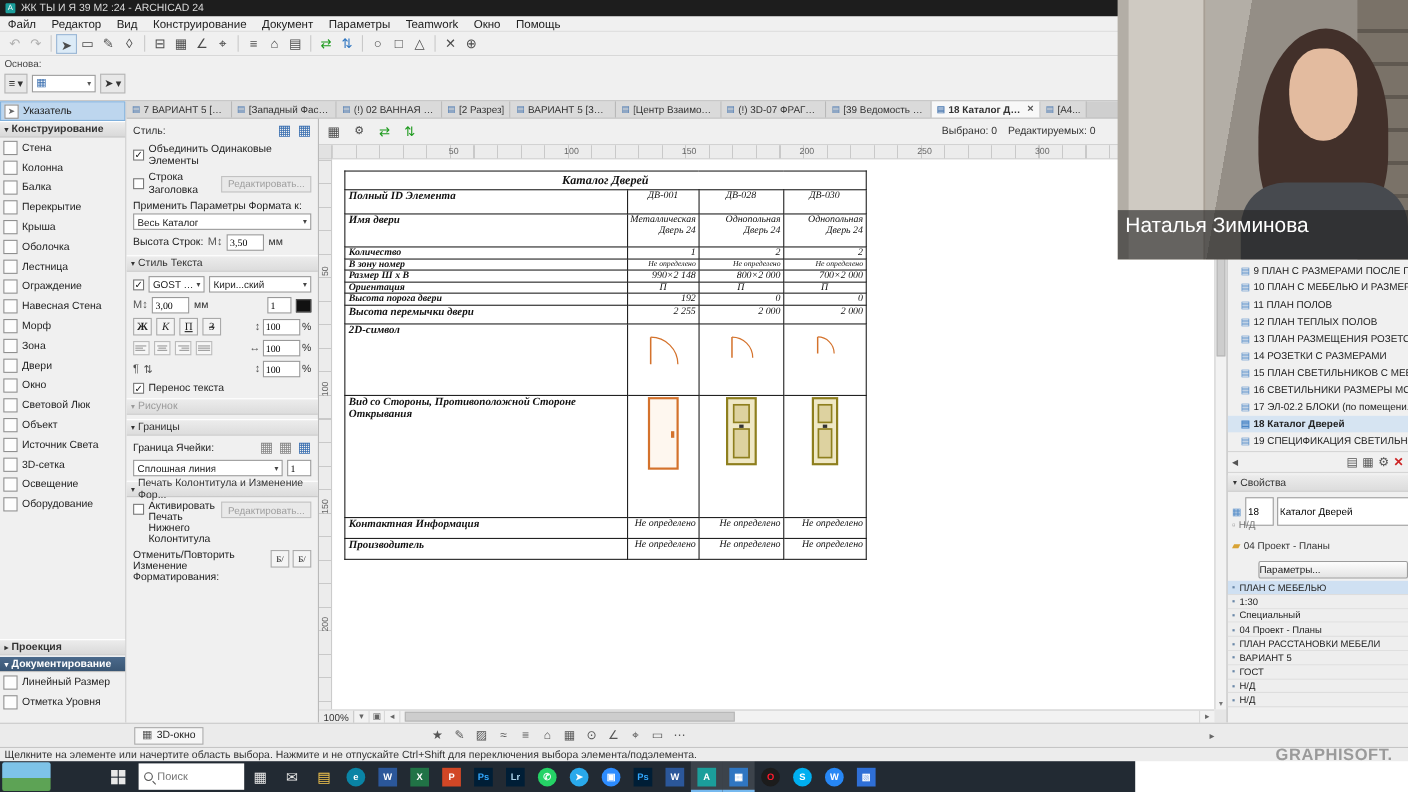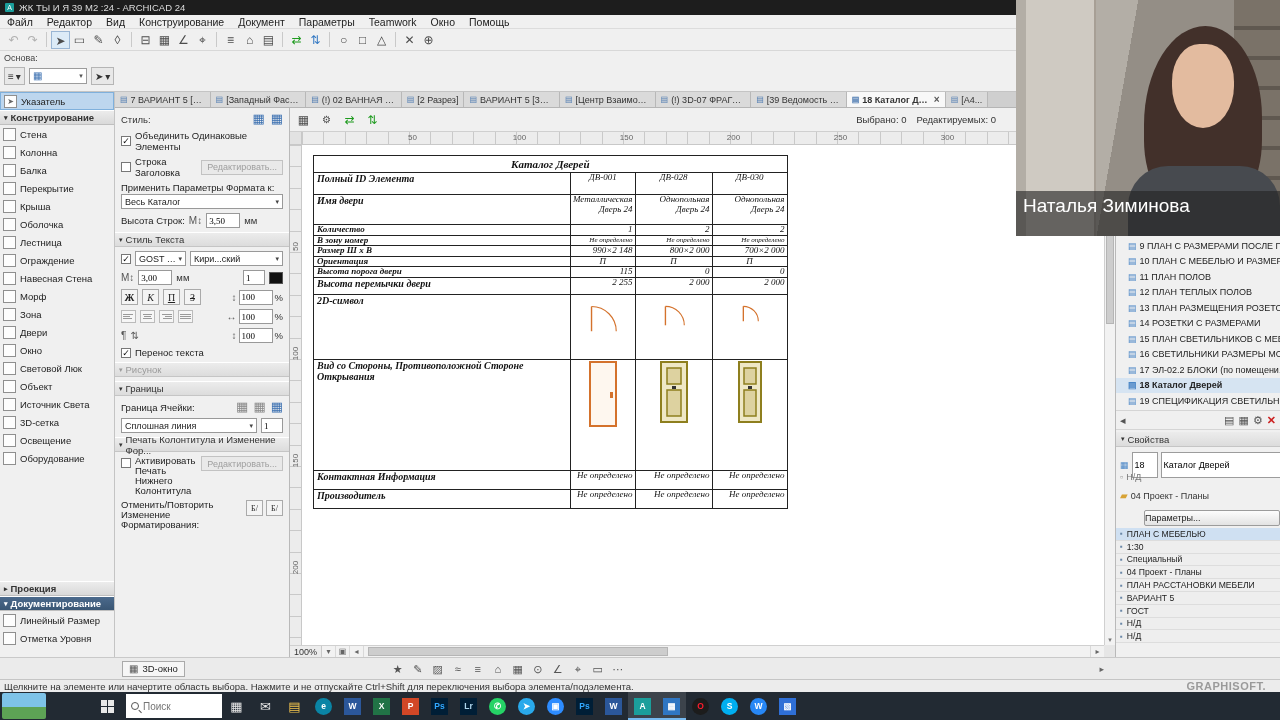--- a/index.html
+++ b/index.html
@@ -118,23 +118,23 @@
 .info-row{display:flex;align-items:center;gap:4px;height:12.8px;border-bottom:1px solid #ddd;padding:0 4px;font-size:8.6px;color:#222;background:#eee;white-space:nowrap;overflow:hidden}
 .info-row .ir-ico{color:#6b88a8;font-size:8px}
 .info-row.selected{background:#cfe0f2}
 
 .bottombar{position:absolute;left:0;top:657px;width:1280px;height:22px;background:#ebebeb;border-top:1px solid #c9c9c9;display:flex;align-items:center;padding:0 6px;gap:4px}
 .b3d{margin-left:116px;height:16px;border:1px solid #aaa;background:#f6f6f6;display:flex;align-items:center;gap:4px;font-size:9.5px;padding:0 6px}
 .bb-icons{display:flex;align-items:center;gap:2px;margin-left:200px}
 .bb-ico{width:18px;height:16px;line-height:16px;text-align:center;font-size:11px;color:#555}
 .bb-arr{margin-left:auto;margin-right:170px;color:#666;font-size:9px}
 .statusbar{position:absolute;left:0;top:679px;width:1280px;height:13px;background:#ececec;border-top:1px solid #c5c5c5;display:flex;align-items:center;font-size:9.5px;color:#333;padding:0 4px}
-.brand{margin-left:auto;color:#9a9a9a;font-weight:bold;letter-spacing:.5px;font-size:11px;padding-right:10px}
-
-.taskbar{position:absolute;left:0;top:692px;width:1280px;height:28px;background:#222a33;display:flex;align-items:center}
+.brand{margin-left:auto;color:#9a9a9a;font-weight:bold;letter-spacing:.5px;font-size:15px;padding-right:10px}
+
+.taskbar{position:absolute;left:0;top:692px;width:1032px;height:28px;background:#222a33;display:flex;align-items:center}
 .weather{width:44px;height:26px;margin:1px 2px;border-radius:2px;background:linear-gradient(#7ec3e8 0 55%,#5da355 55% 100%);flex:0 0 auto}
 .startbtn{width:34px;height:28px;display:flex;align-items:center;justify-content:center;margin-left:42px}
 .winlogo{display:grid;grid-template-columns:6px 6px;grid-template-rows:6px 6px;gap:1px}
 .winlogo i{background:#e8e8e8}
 .searchbox{width:96px;height:24px;background:#fff;display:flex;align-items:center;gap:4px;padding:0 5px;margin-left:2px}
 .mag{width:8px;height:8px;border:1.4px solid #555;border-radius:50%;position:relative;flex:0 0 auto}
 .mag::after{content:"";position:absolute;width:4px;height:1.4px;background:#555;transform:rotate(45deg);left:6px;top:8px}
 .searchbox input{border:none;outline:none;font-size:10px;width:60px;color:#444;font-family:"Liberation Sans",sans-serif}
 .tk-icons{display:flex;align-items:center;height:28px}
 .tk{width:29px;height:28px;display:flex;align-items:center;justify-content:center}
@@ -623,21 +623,21 @@
         <td class="val">700×2 000</td>
       </tr>
       <tr class="h9">
         <td class="lbl">Ориентация</td>
         <td class="val cen">П</td>
         <td class="val cen">П</td>
         <td class="val cen">П</td>
       </tr>
       <tr class="h9">
         <td class="lbl">Высота порога двери</td>
-        <td class="val">115</td>
+        <td class="val">192</td>
         <td class="val">0</td>
         <td class="val">0</td>
       </tr>
       <tr class="h17b">
         <td class="lbl">Высота перемычки двери</td>
         <td class="val">2 255</td>
         <td class="val">2 000</td>
         <td class="val">2 000</td>
       </tr>
       <tr class="h65">

